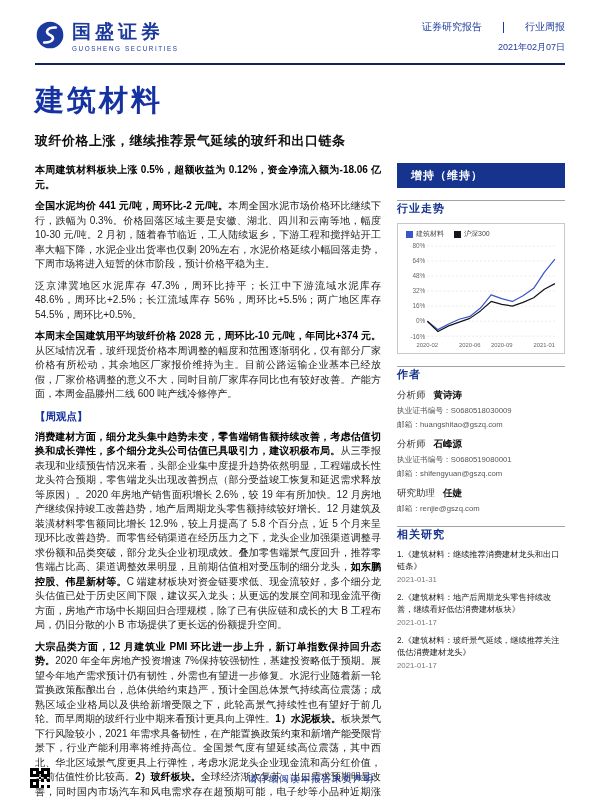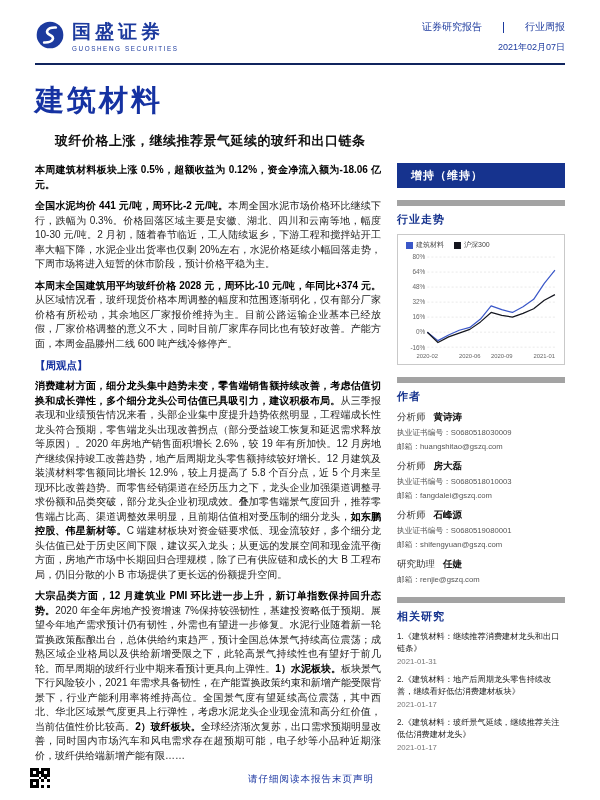--- a/index.html
+++ b/index.html
@@ -20,35 +20,35 @@
   .meta-line1 { font-size:10px; display:flex; align-items:center; justify-content:flex-end; gap:21px; }
   .meta-sep { display:inline-block; width:1px; height:11px; background:#1c3a9e; }
   .meta-cat { font-weight:normal; }
   .meta-date { font-size:9px; margin-top:7px; }
   .header-rule { border-bottom:2px solid #10245e; margin-top:9px; }
   
   .industry-title {
     margin-top:16px; font-family:"Liberation Serif","DejaVu Serif",serif;
     font-size:29px; font-weight:bold; color:#1532a2; letter-spacing:3px;
   }
-  .headline { margin-top:11px; margin-left:20px; font-size:13px; font-weight:bold; color:#111; letter-spacing:0.5px; }
+  .headline { margin-top:11px; font-size:13px; font-weight:bold; color:#111; letter-spacing:0.5px; }
   
   .content { display:flex; gap:16px; margin-top:13px; }
   .main-col { flex:1; min-width:0; }
   .para { font-size:10px; line-height:1.45; text-align:justify; margin-bottom:7px; color:#222; }
   .para .b { font-weight:bold; color:#000; }
   .para .blue { color:#1733a0; }
   .para.section-header { margin:4px 0 6px; font-size:10.5px; }
   
   .sidebar { width:168px; flex-shrink:0; }
   .rating-box {
     background:#16338e; color:#fff; font-size:11px; font-weight:bold;
     padding:5px 14px; letter-spacing:1px;
   }
-  .side-section { border-top:6px solid #a3a3a3; margin-top:12px; padding-top:6px; }
+  .side-section { border-top:1px solid #a3a3a3; margin-top:12px; }
   .side-header { color:#16338e; font-size:11px; font-weight:bold; letter-spacing:1px; }
   .chart-box { border:1px solid #c9c9c9; margin-top:7px; padding:5px 4px 3px; }
   .legend { display:flex; gap:10px; font-size:7px; color:#444; padding-left:4px; }
   .lg-item { display:flex; align-items:center; gap:3px; }
   .lg-sw { display:inline-block; width:7px; height:7px; }
   .chart-svg { width:100%; display:block; margin-top:2px; }
   .author { margin:7px 0 8px; }
   .a-line { font-size:9.5px; }
   .a-role { color:#333; margin-right:8px; }
   .a-name { font-weight:bold; color:#111; }
@@ -93,20 +93,21 @@
   <div class="header-rule"></div>
 
   <div class="industry-title">建筑材料</div>
   <div class="headline">玻纤价格上涨，继续推荐景气延续的玻纤和出口链条</div>
 
   <div class="content">
 
     <div class="main-col">
         <p class="para"><span class="b">本周建筑材料板块上涨 0.5%，超额收益为 0.12%，资金净流入额为-18.06 亿元。</span></p>
         <p class="para"><span class="b">全国水泥均价 441 元/吨，周环比-2 元/吨。</span><span>本周全国水泥市场价格环比继续下行，跌幅为 0.3%。价格回落区域主要是安徽、湖北、四川和云南等地，幅度 10-30 元/吨。2 月初，随着春节临近，工人陆续返乡，下游工程和搅拌站开工率大幅下降，水泥企业出货率也仅剩 20%左右，水泥价格延续小幅回落走势，下周市场将进入短暂的休市阶段，预计价格平稳为主。</span></p>
+        <p class="para"><span>泛京津冀地区水泥库存 47.3%，周环比持平；长江中下游流域水泥库存 48.6%，周环比+2.5%；长江流域库存 56%，周环比+5.5%；两广地区库存 54.5%，周环比+0.5%。</span></p>
         <p class="para"><span class="b">本周末全国建筑用平均玻纤价格 2028 元，周环比-10 元/吨，年同比+374 元。</span><span>从区域情况看，玻纤现货价格本周调整的幅度和范围逐渐弱化，仅有部分厂家价格有所松动，其余地区厂家报价维持为主。目前公路运输企业基本已经放假，厂家价格调整的意义不大，同时目前厂家库存同比也有较好改善。产能方面，本周金晶滕州二线 600 吨产线冷修停产。</span></p>
         <p class="para section-header"><span class="b blue">【周观点】</span></p>
         <p class="para"><span class="b">消费建材方面，细分龙头集中趋势未变，零售端销售额持续改善，考虑估值切换和成长弹性，多个细分龙头公司估值已具吸引力，建议积极布局。</span><span>从三季报表现和业绩预告情况来看，头部企业集中度提升趋势依然明显，工程端成长性龙头符合预期，零售端龙头出现改善拐点（部分受益竣工恢复和延迟需求释放等原因）。2020 年房地产销售面积增长 2.6%，较 19 年有所加快。12 月房地产继续保持竣工改善趋势，地产后周期龙头零售额持续较好增长。12 月建筑及装潢材料零售额同比增长 12.9%，较上月提高了 5.8 个百分点，近 5 个月来呈现环比改善趋势。而零售经销渠道在经历压力之下，龙头企业加强渠道调整寻求份额和品类突破，部分龙头企业初现成效。叠加零售端景气度回升，推荐零售端占比高、渠道调整效果明显，且前期估值相对受压制的细分龙头，</span><span class="b">如东鹏控股、伟星新材等。</span><span>C 端建材板块对资金链要求低、现金流较好，多个细分龙头估值已处于历史区间下限，建议买入龙头；从更远的发展空间和现金流平衡方面，房地产市场中长期回归合理规模，除了已有供应链和成长的大 B 工程布局，仍旧分散的小 B 市场提供了更长远的份额提升空间。</span></p>
         <p class="para"><span class="b">大宗品类方面，12 月建筑业 PMI 环比进一步上升，新订单指数保持回升态势。</span><span>2020 年全年房地产投资增速 7%保持较强韧性，基建投资略低于预期。展望今年地产需求预计仍有韧性，外需也有望进一步修复。水泥行业随着新一轮置换政策酝酿出台，总体供给约束趋严，预计全国总体景气持续高位震荡；成熟区域企业格局以及供给新增受限之下，此轮高景气持续性也有望好于前几轮。而早周期的玻纤行业中期来看预计更具向上弹性。</span><span class="b">1）水泥板块。</span><span>板块景气下行风险较小，2021 年需求具备韧性，在产能置换政策约束和新增产能受限背景下，行业产能利用率将维持高位。全国景气度有望延续高位震荡，其中西北、华北区域景气度更具上行弹性，考虑水泥龙头企业现金流和高分红价值，当前估值性价比较高。</span><span class="b">2）玻纤板块。</span><span>全球经济渐次复苏，出口需求预期明显改善，同时国内市场汽车和风电需求存在超预期可能，电子纱等小品种近期涨价，玻纤供给端新增产能有限……</span></p>
       </div>
 
     <div class="sidebar">
       <div class="rating-box">增持（维持）</div>
 
       <div class="side-section">
@@ -149,25 +150,20 @@
 
       <div class="side-section">
         <div class="side-header">作者</div>
         <div>
             <div class="author">
               <div class="a-line"><span class="a-role">分析师</span><span class="a-name">黄诗涛</span></div>
               <div class="a-det">执业证书编号：S0680518030009</div>
               <div class="a-det">邮箱：huangshitao@gszq.com</div>
             </div>
             <div class="author">
-              <div class="a-line"><span class="a-role">分析师</span><span class="a-name">房大磊</span></div>
-              <div class="a-det">执业证书编号：S0680518010003</div>
-              <div class="a-det">邮箱：fangdalei@gszq.com</div>
-            </div>
-            <div class="author">
               <div class="a-line"><span class="a-role">分析师</span><span class="a-name">石峰源</span></div>
               <div class="a-det">执业证书编号：S0680519080001</div>
               <div class="a-det">邮箱：shifengyuan@gszq.com</div>
             </div>
             <div class="author">
               <div class="a-line"><span class="a-role">研究助理</span><span class="a-name">任婕</span></div>
               <div class="a-det">邮箱：renjie@gszq.com</div>
             </div>
           </div>
       </div>

